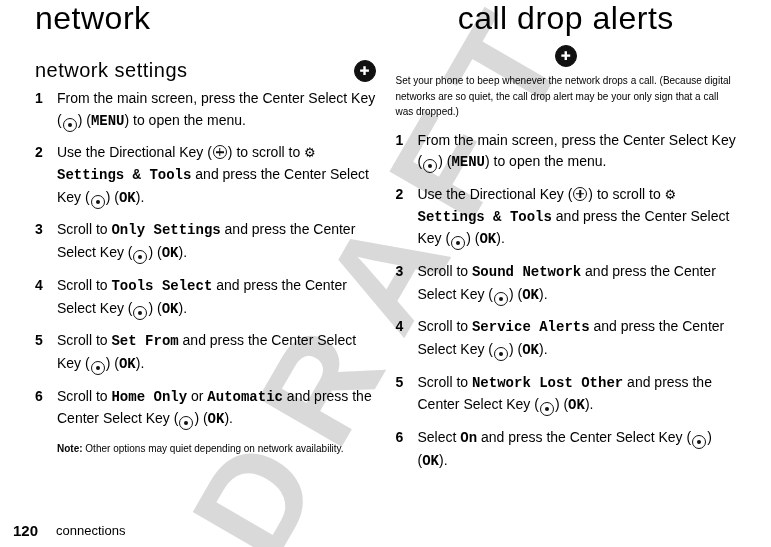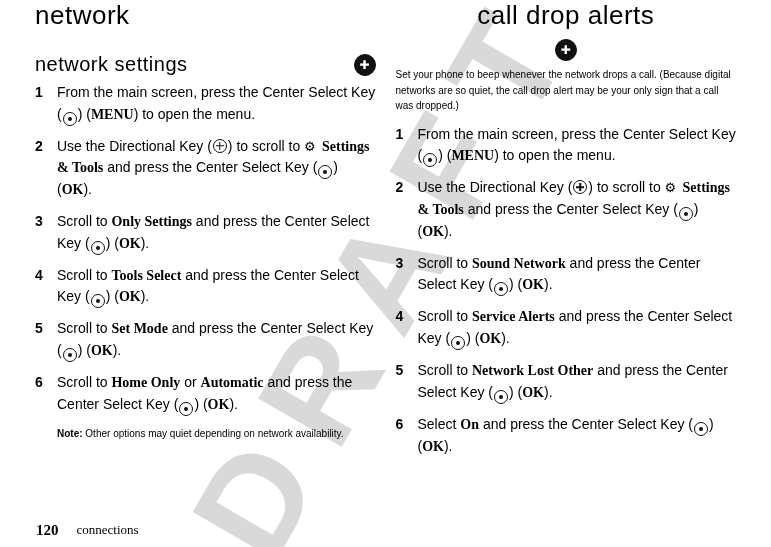--- a/index.html
+++ b/index.html
@@ -29,21 +29,21 @@
       z-index: 1;
       display: flex;
       padding: 0 25px;
       height: 100%;
     }
     .col {
       width: 50%;
       padding: 0 10px;
     }
     .heading1 {
-      font-size: 26px;
+      font-size: 32px;
       font-weight: normal;
       margin-bottom: 8px;
       letter-spacing: 0.5px;
     }
     .heading2-row {
       display: flex;
       align-items: center;
       justify-content: space-between;
       margin-bottom: 6px;
       margin-top: 22px;
@@ -66,21 +66,21 @@
       line-height: 1.55;
       margin-bottom: 10px;
       font-weight: 300;
     }
     .num {
       font-weight: bold;
       width: 22px;
       flex-shrink: 0;
     }
     .note-label { font-weight: bold; margin-top: 32px; }
-    .condensed { font-family: Liberation Serif, serif; font-stretch: condensed; font-weight: bold; letter-spacing: 0; }
+    .condensed { font-family: Liberation Mono, monospace; font-stretch: condensed; font-weight: bold; letter-spacing: 0; }
     .icon-circle {
       display: inline-flex;
       align-items: center;
       justify-content: center;
       width: 14px;
       height: 14px;
       border: 1.5px solid #111;
       border-radius: 50%;
       vertical-align: -2px;
       margin: 0 1px;
@@ -108,27 +108,26 @@
       height: 22px;
       border: 1.5px solid #111;
       border-radius: 50%;
       background: #111;
       color: #fff;
       font-size: 12px;
     }
     .footer {
       position: absolute;
       bottom: 8px;
-      left: 36px;
+      left: 13px;
       font-size: 13px;
       display: flex;
-      align-items: flex-start;
+      align-items: center;
       gap: 18px;
       z-index: 1;
-      font-family: Liberation Serif, serif;
     }
     .page-num { font-weight: bold; font-size: 15px; }
     .footer-label { font-weight: 300; }
     .inner-dot {
       width: 4px; height: 4px; background:#111; border-radius:50%;
     }
     .inner-cross {
       position:absolute; width:100%; height:100%;
     }
     .inner-cross::before, .inner-cross::after {
@@ -181,21 +180,21 @@
         <span class="num">4</span>
         <span>
           <span>Scroll to </span><span class="condensed">Tools Select</span><span> and press the Center Select Key (</span><span class="icon-circle">
               <span class="inner-dot"></span>
             </span><span>) (</span><span class="condensed">OK</span><span>).</span>
         </span>
       </li>
       <li>
         <span class="num">5</span>
         <span>
-          <span>Scroll to </span><span class="condensed">Set Mode</span><span> and press the Center Select Key (</span><span class="icon-circle">
+          <span>Scroll to </span><span class="condensed">Set From</span><span> and press the Center Select Key (</span><span class="icon-circle">
               <span class="inner-dot"></span>
             </span><span>) (</span><span class="condensed">OK</span><span>).</span>
         </span>
       </li>
       <li style="flex-wrap:wrap;">
         <span class="num">6</span>
         <span style="flex:1;">
           <span>Scroll to </span><span class="condensed">Home Only</span><span> or </span><span class="condensed">Automatic</span><span> and press the Center Select Key (</span><span class="icon-circle">
               <span class="inner-dot"></span>
             </span><span>) (</span><span class="condensed">OK</span><span>).</span>

